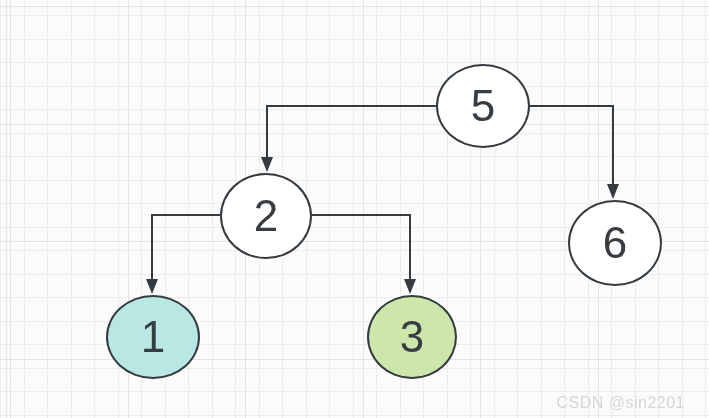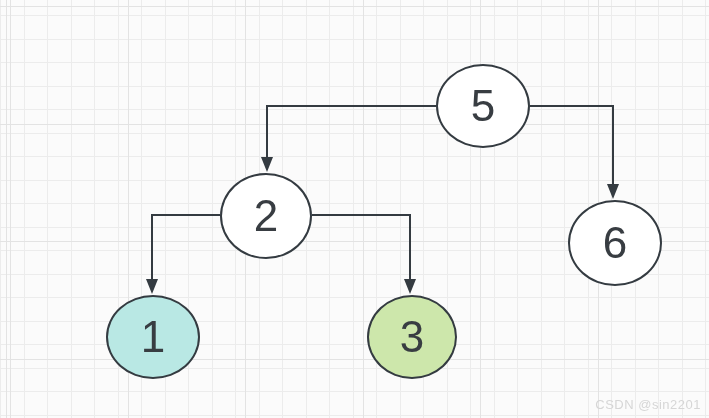--- a/index.html
+++ b/index.html
@@ -40,22 +40,22 @@
     line-height:1;
     user-select:none;
   }
   .node-5{left:436px;top:64px;width:94px;height:84px;}
   .node-2{left:220px;top:173px;width:92px;height:86px;}
   .node-6{left:568px;top:200px;width:94px;height:86px;}
   .node-1{left:106px;top:295px;width:94px;height:84px;background:var(--node-1-fill);}
   .node-3{left:367px;top:295px;width:90px;height:84px;background:var(--node-3-fill);}
   .watermark{
     position:absolute;
-    right:8px;bottom:6px;
-    font-size:13px;
+    right:24px;bottom:6px;
+    font-size:16px;
     color:var(--watermark-color);
     letter-spacing:0.5px;
   }
 </style>
 </head>
 <body>
 
 <div class="canvas">
 
   <svg class="edges" viewBox="0 0 709 418" xmlns="http://www.w3.org/2000/svg">

